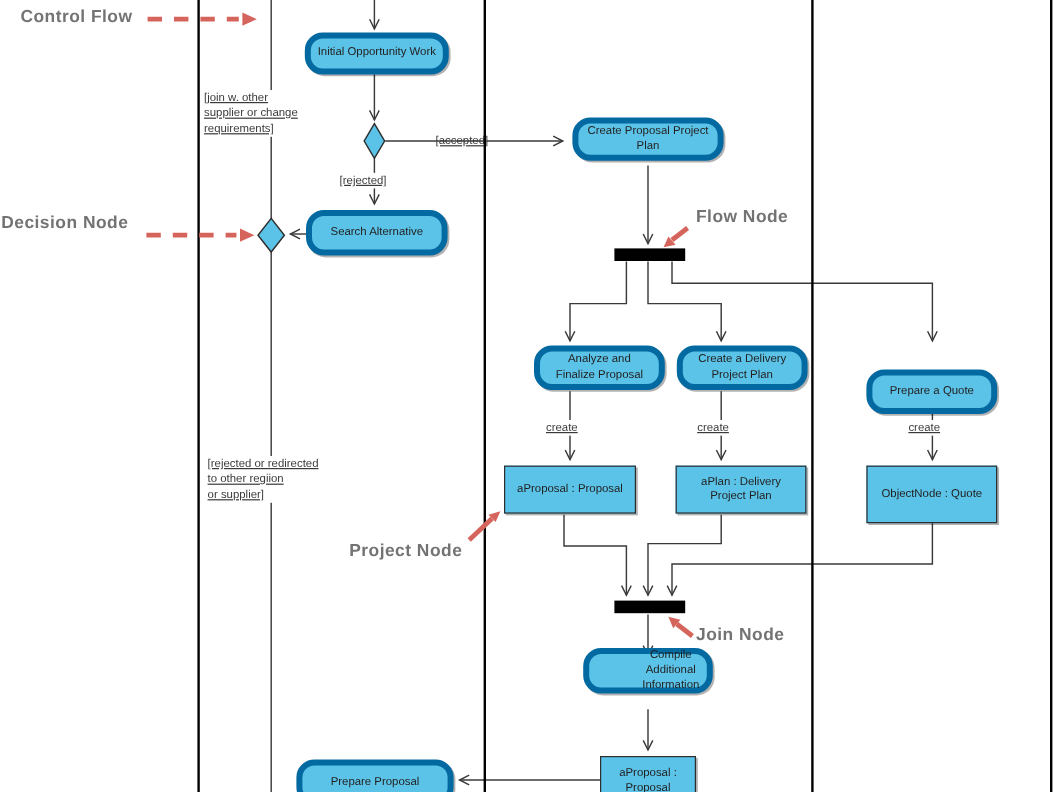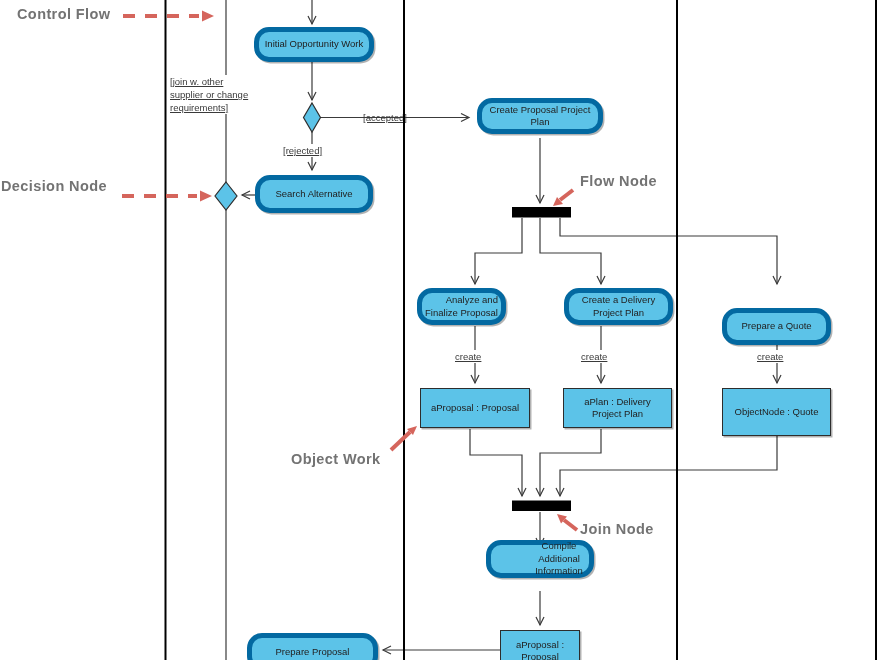--- a/index.html
+++ b/index.html
@@ -69,41 +69,44 @@
     <polygon points="312,103 320.5,117.5 312,132 303.5,117.5" fill="#5cc3e8" stroke="#2d2d2d" stroke-width="1.2"></polygon>
     <polygon points="226,182 237,196 226,210 215,196" fill="#5cc3e8" stroke="#2d2d2d" stroke-width="1.2"></polygon>
     <rect x="512" y="207" width="59" height="10.5" fill="#000000"></rect>
     <rect x="512" y="500.5" width="59" height="10.5" fill="#000000"></rect>
   </svg>
 
   <div class="action" style="left:254px;top:27px;width:120px;height:35px;">Initial Opportunity Work</div>
   <div class="action" style="left:255px;top:175px;width:118px;height:38px;">Search Alternative</div>
   <div class="action" style="left:477px;top:98px;width:126px;height:36px;">Create Proposal Project
 Plan</div>
-  <div class="action" style="left:417px;top:288px;width:89px;height:37px;text-align:right;">Analyze and
+  <div class="action" style="left:445px;top:288px;width:109px;height:37px;">Analyze and
 Finalize Proposal</div>
   <div class="action" style="left:548px;top:288px;width:109px;height:37px;margin-left:16px;">Create a Delivery
 Project Plan</div>
   <div class="action" style="left:722px;top:288px;width:109px;height:37px;margin-top:20px;">Prepare a Quote</div>
   <div class="action" style="left:486px;top:540px;width:108px;height:38px;padding-left:38px;">Compile Additional
 Information</div>
   <div class="action" style="left:247px;top:633px;width:131px;height:38px;">Prepare Proposal</div>
 
   <div class="objnode" style="left:420px;top:388px;width:110px;height:40px;">aProposal : Proposal</div>
   <div class="objnode" style="left:548px;top:388px;width:109px;height:40px;margin-left:15px;">aPlan : Delivery
 Project Plan</div>
   <div class="objnode" style="left:722px;top:388px;width:109px;height:48px;">ObjectNode : Quote</div>
   <div class="objnode" style="left:500px;top:630px;width:80px;height:42px;">aProposal :
 Proposal</div>
 
   <div class="lbl wbg" style="left:170px;top:75px;width:112px;">[join w. other
 supplier or change
 requirements]</div>
   <div class="lbl" style="left:363px;top:111px;width:64px;">[accepted]</div>
   <div class="lbl wbg" style="left:283px;top:144px;width:58px;">[rejected]</div>
+  <div class="lbl wbg" style="left:173px;top:380px;width:116px;">[rejected or redirected
+to other regiion
+or supplier]</div>
   <div class="lbl wbg" style="left:455px;top:350px;width:40px;">create</div>
   <div class="lbl wbg" style="left:581px;top:350px;width:40px;">create</div>
   <div class="lbl wbg" style="left:757px;top:350px;width:40px;">create</div>
 
   <svg class="layer2" width="878" height="660" viewBox="0 0 878 660">
     <g stroke="#000000" stroke-width="2" fill="none">
       <path d="M165.5,0 V660"></path>
       <path d="M404,0 V660"></path>
       <path d="M677,0 V660"></path>
       <path d="M876,0 V660"></path>
@@ -121,16 +124,16 @@
       <path d="M391,450 L410,432" stroke-width="4" fill="none"></path>
       <polygon points="417,426 413,435 407,429" stroke="none"></polygon>
       <path d="M577,530 L564,520" stroke-width="4" fill="none"></path>
       <polygon points="557,514 567,516.5 561,523.5" stroke="none"></polygon>
     </g>
   </svg>
 
   <div class="ann" style="left:17px;top:6px;">Control Flow</div>
   <div class="ann" style="left:1px;top:178px;">Decision Node</div>
   <div class="ann" style="left:580px;top:173px;">Flow Node</div>
-  <div class="ann" style="left:291px;top:451px;">Object Work</div>
+  <div class="ann" style="left:291px;top:451px;">Project Node</div>
   <div class="ann" style="left:580px;top:521px;text-align:right;">Join Node</div>
 
 </div>
 
 </body></html>

